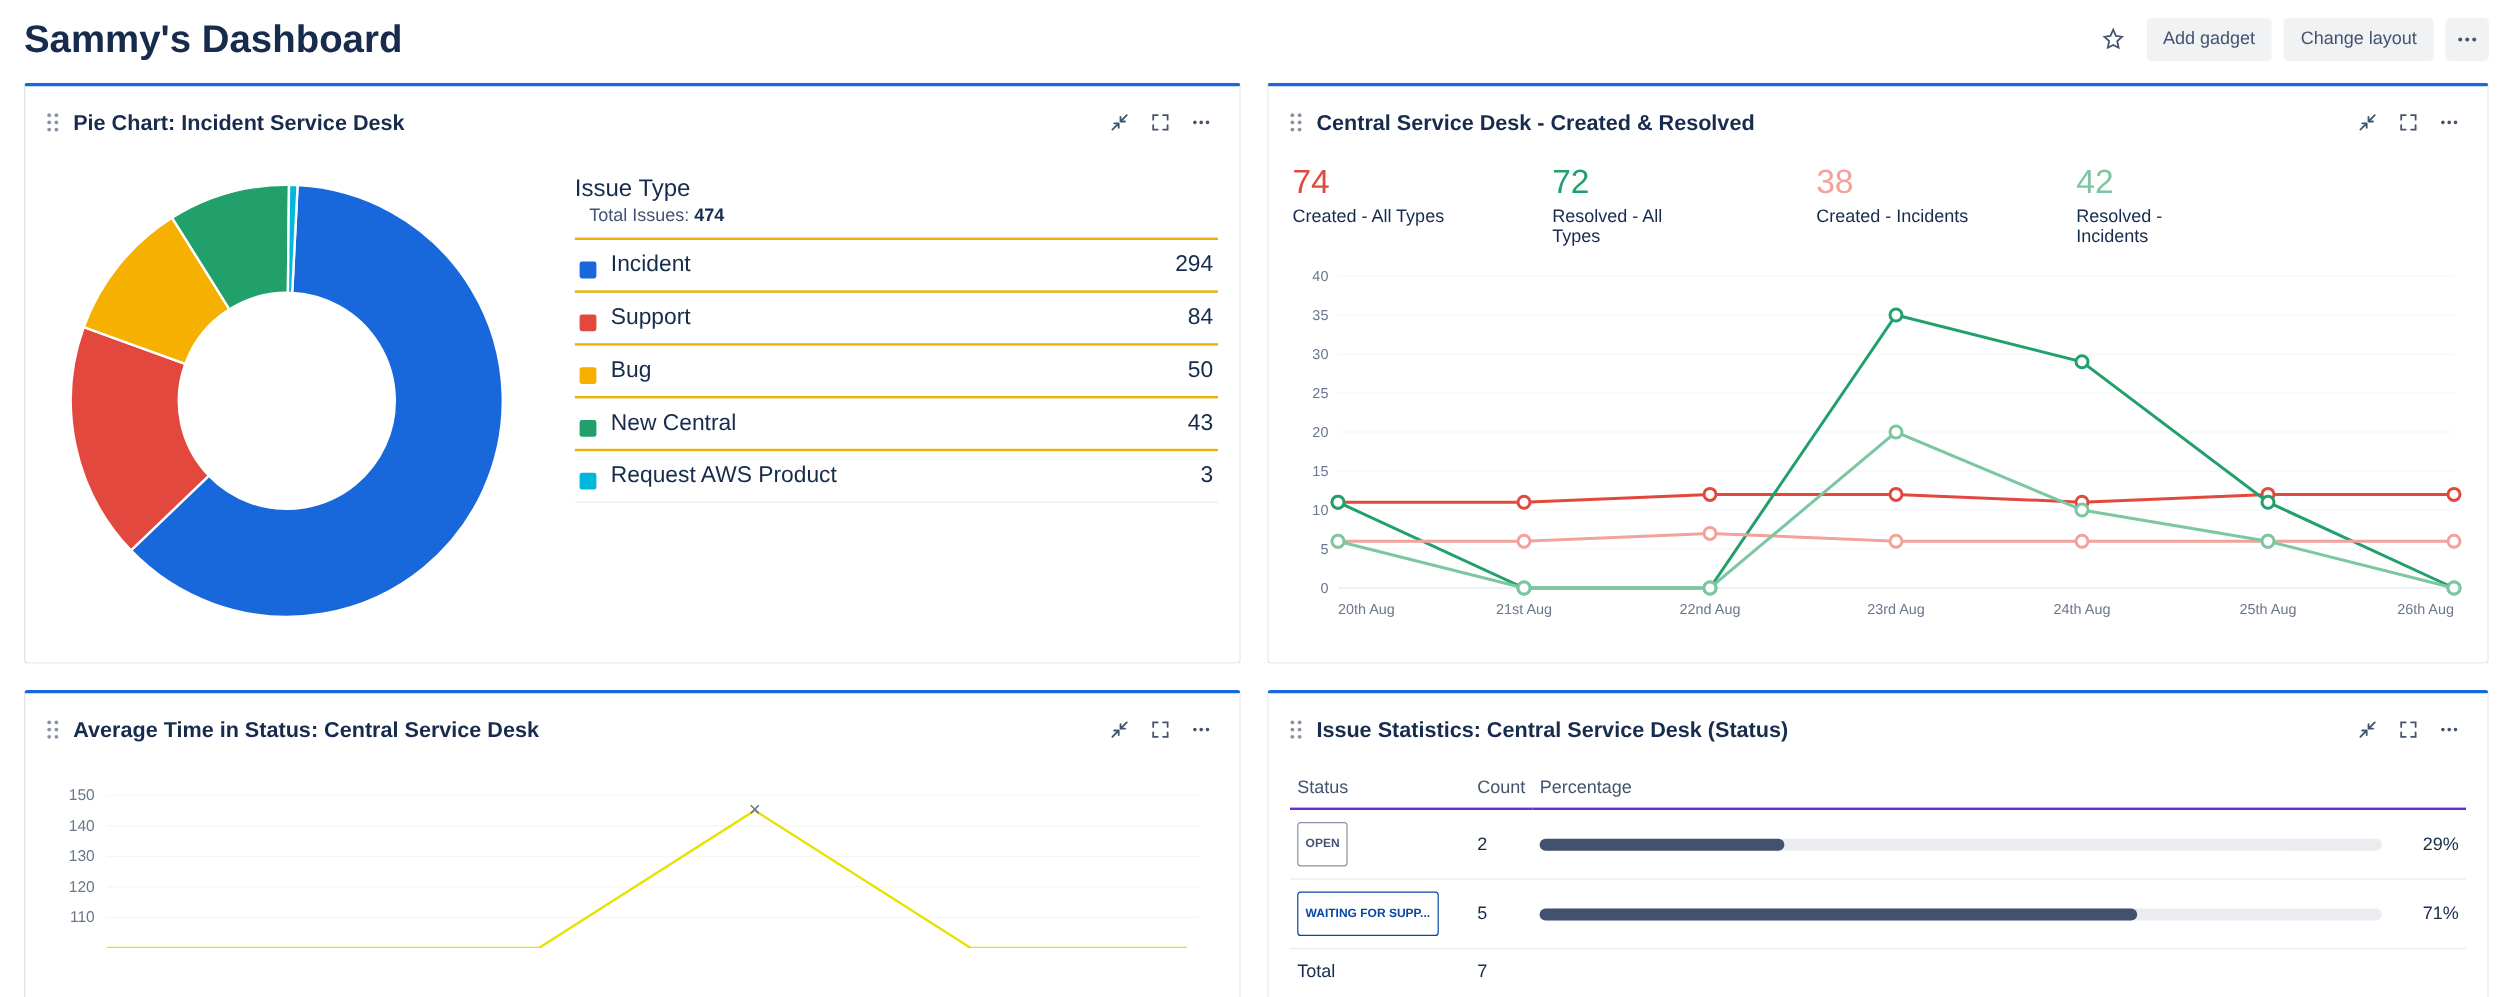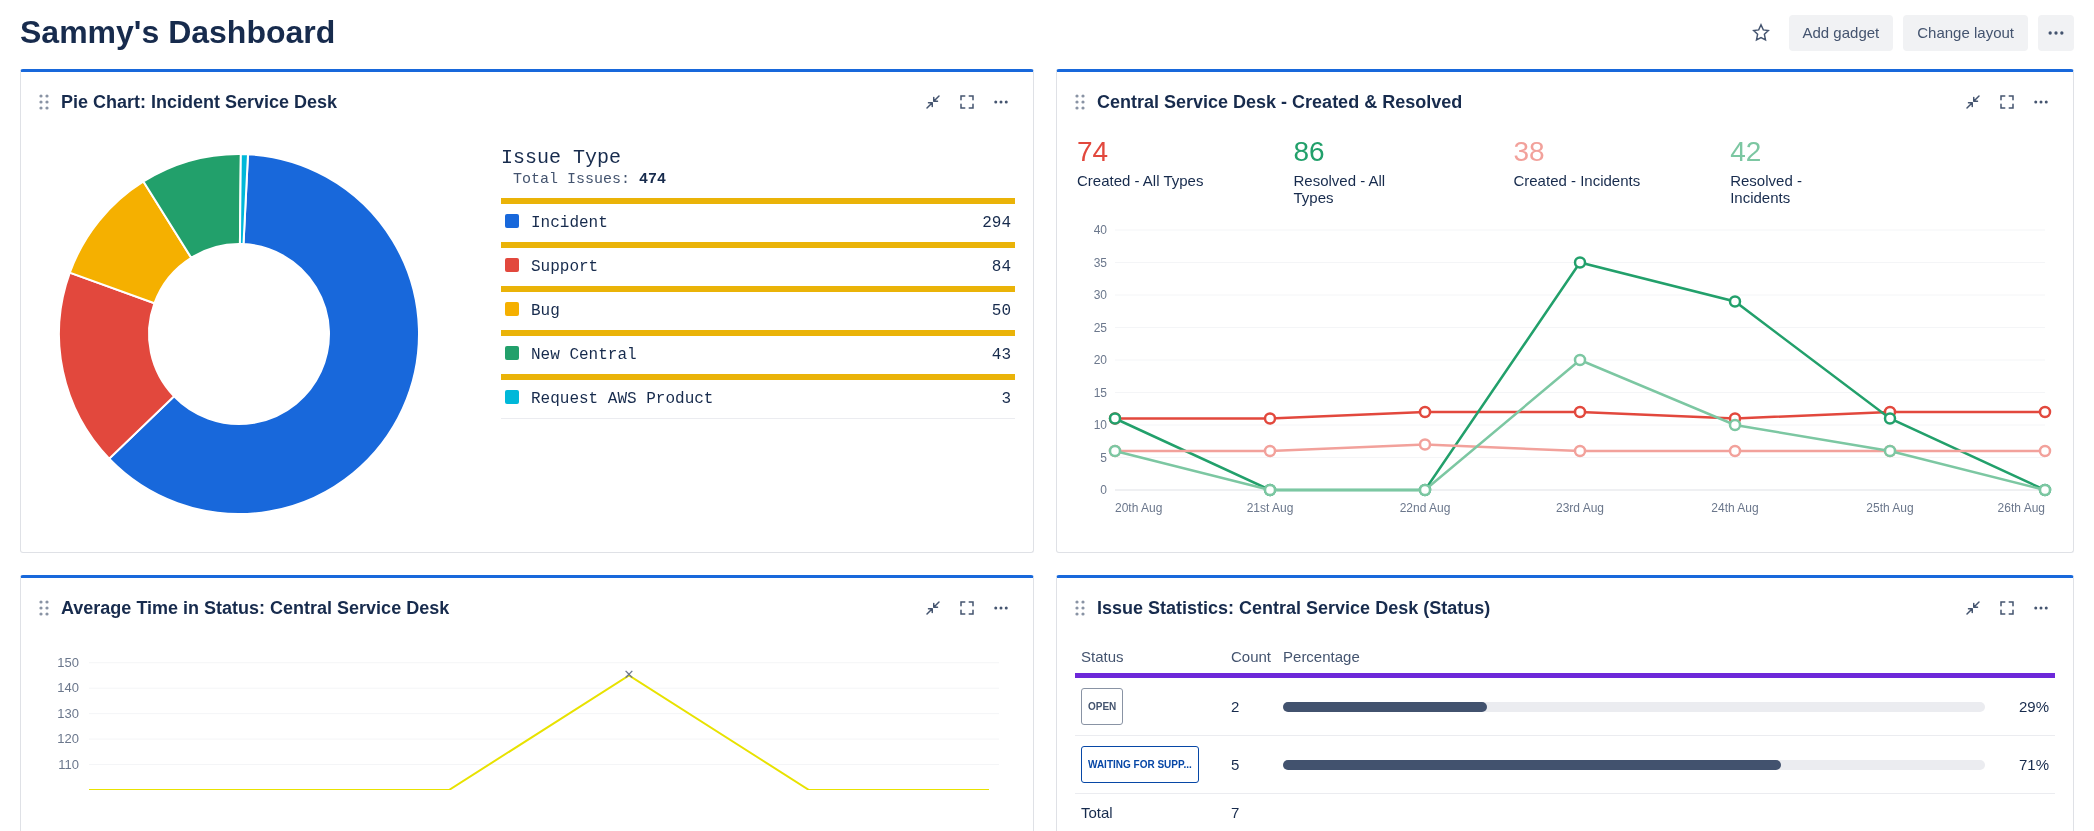--- a/index.html
+++ b/index.html
@@ -39,41 +39,41 @@
     background:#fff;padding:0;
   }
   .card-hdr{display:flex;align-items:center;gap:10px;padding:14px 16px 8px 16px;}
   .card-title{font-size:18px;font-weight:600;color:#172B4D;}
   .drag{fill:#8993A4;cursor:grab;}
   .card-actions{display:flex;gap:2px;}
   .ic{width:32px;height:32px;display:inline-flex;align-items:center;justify-content:center;border-radius:4px;cursor:pointer;}
   .ic svg{fill:#44546F;}
   .card-body{padding:8px 18px 18px 18px;}
   
-  .pie-wrap{display:flex;gap:62px;align-items:flex-start;font-family:Liberation Mono, monospace;}
+  .pie-wrap{display:flex;gap:40px;align-items:flex-start;}
   .legend{flex:1;margin-top:12px;}
   .legend h3{margin:0;font-size:20px;font-weight:500;color:#172B4D;}
   .legend .sub{font-size:15px;color:#44546F;margin:2px 0 10px 12px;}
   .legend .sub b{color:#172B4D;font-weight:600;}
-  .lg-row{display:flex;align-items:flex-start;gap:12px;padding:10px 4px;border-top:6px solid #eab308;font-size:16px;}
+  .lg-row{display:flex;align-items:flex-end;gap:12px;padding:10px 4px;border-top:2px solid #eab308;font-size:19px;}
   .lg-row:last-child{border-bottom:1px solid #EBECF0;}
   .sw{width:14px;height:14px;border-radius:2px;flex:0 0 14px;}
   .lg-label{flex:1;color:#172B4D;}
   .lg-val{color:#172B4D;}
   
   .stat-row{display:flex;gap:90px;padding:4px 0 14px 2px;}
   .stat .num{font-size:28px;font-weight:500;line-height:1;}
   .stat .lab{font-size:15px;color:#172B4D;margin-top:6px;max-width:130px;}
   
   .lc svg text{font-size:12px;fill:#6B778C;}
   .axis{stroke:#DFE1E6;stroke-width:1;}
   .grid-line{stroke:#F4F5F7;stroke-width:1;}
   
   .ist{width:100%;border-collapse:collapse;font-size:15px;}
-  .ist th{text-align:left;font-weight:400;color:#44546F;padding:8px 6px;border-bottom:5px solid #6d28d9;}
+  .ist th{text-align:left;font-weight:400;color:#44546F;padding:8px 6px;border-bottom:2px solid #6d28d9;}
   .ist td{padding:10px 6px;border-bottom:1px solid #EBECF0;vertical-align:middle;}
   .ist tr:last-child td{border-bottom:none;}
   .lozenge{display:inline-block;padding:12px 6px;border:1px solid #8993A4;border-radius:3px;font-size:10px;font-weight:700;color:#44546F;}
   .lozenge.blue{border-color:#0747A6;color:#0747A6;}
   .bar-track{height:10px;background:#EBECF0;border-radius:5px;position:relative;}
   .bar-fill{height:10px;background:#42526E;border-radius:5px;}
   .pct-cell{display:flex;align-items:center;gap:18px;}
   .pct-cell .bar-track{flex:1;}
   .pct-val{width:46px;text-align:right;}
   
@@ -211,21 +211,21 @@
           </span>
       </div>
     </div>
     <div class="card-body">
       <div class="stat-row" id="line-stats">
           <div class="stat">
             <div class="num" style="color:#E2483D">74</div>
       <div class="lab">Created - All Types</div>
           </div>
           <div class="stat">
-            <div class="num" style="color:#22A06B">86</div>
+            <div class="num" style="color:#22A06B">72</div>
       <div class="lab">Resolved - All Types</div>
           </div>
           <div class="stat">
             <div class="num" style="color:#F2A19B">38</div>
       <div class="lab">Created - Incidents</div>
           </div>
           <div class="stat">
             <div class="num" style="color:#7CC7A2">42</div>
       <div class="lab">Resolved - Incidents</div>
           </div>

